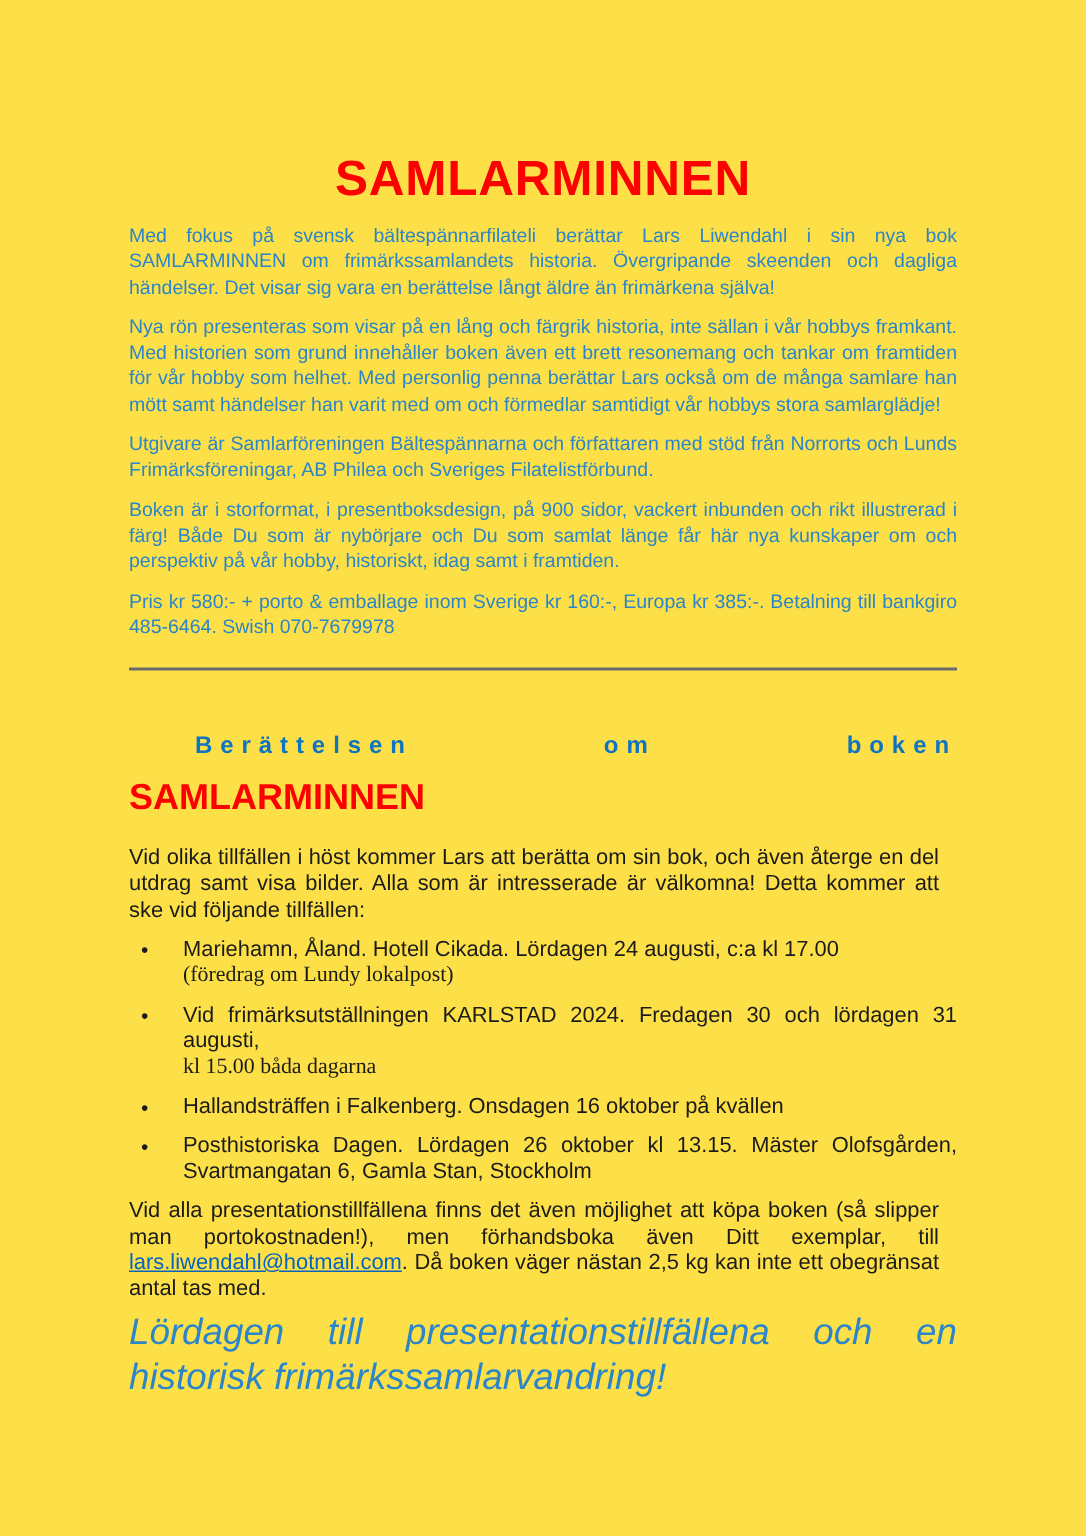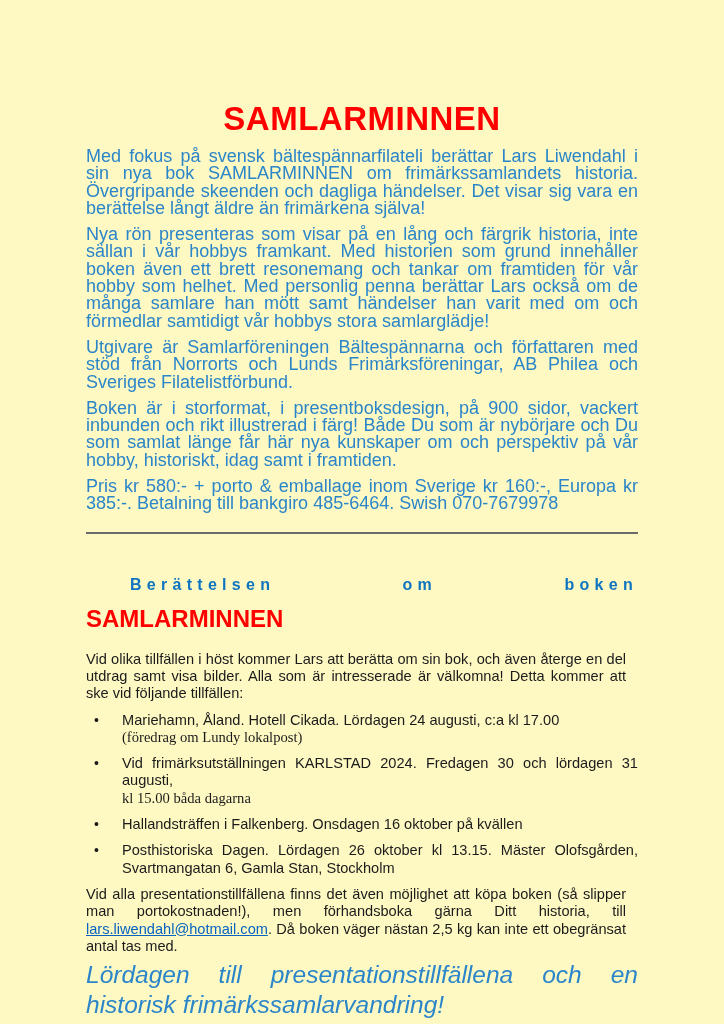--- a/index.html
+++ b/index.html
@@ -1,39 +1,39 @@
 <!DOCTYPE html>
 <html><head>
 <meta charset="utf-8">
 <style>
   html, body { margin: 0; padding: 0; background: #e8e8e8; }
   .page {
     position: relative;
     width: 724px;
     height: 1024px;
     margin: 0 auto;
-    background: #fef9c3;
+    background: #fde047;
     font-family: "Liberation Sans", sans-serif;
     overflow: hidden;
     box-sizing: border-box;
     padding: 102px 86px 0 86px;
   }
   .doc-title {
     margin: 0 0 12px 0;
     font-size: 33px;
     line-height: 34px;
     font-weight: bold;
     text-align: center;
     color: #fe0000;
     letter-spacing: 0.5px;
   }
   .p-blue {
     margin: 0 0 9px 0;
     color: #2b85c9;
-    font-size: 18px;
+    font-size: 13px;
     line-height: 17.3px;
     text-align: justify;
   }
   .divider {
     border: none;
     border-top: 2px solid #6b6b6b;
     margin: 19px 0 0 0;
   }
   .section-heading { margin-top: 37px; }
   .heading-line1 {
@@ -140,20 +140,20 @@
     <li>
       <span class="bullet">•</span>
       <span>Hallandsträffen i Falkenberg. Onsdagen 16 oktober på kvällen</span>
     </li>
     <li>
       <span class="bullet">•</span>
       <span>Posthistoriska Dagen. Lördagen 26 oktober kl 13.15. Mäster Olofsgården, Svartmangatan 6, Gamla Stan, Stockholm</span>
     </li>
   </ul>
 
-  <p class="p-black outro"><span>Vid alla presentationstillfällena finns det även möjlighet att köpa boken (så slipper man portokostnaden!), men förhandsboka gärna Ditt historia, till </span><a class="email-link">lars.liwendahl@hotmail.com</a><span>. Då boken väger nästan 2,5 kg kan inte ett obegränsat antal tas med.</span></p>
+  <p class="p-black outro"><span>Vid alla presentationstillfällena finns det även möjlighet att köpa boken (så slipper man portokostnaden!), men förhandsboka även Ditt exemplar, till </span><a class="email-link">lars.liwendahl@hotmail.com</a><span>. Då boken väger nästan 2,5 kg kan inte ett obegränsat antal tas med.</span></p>
 
   <div class="closing">
     <div class="closing-line1">Lördagen till presentationstillfällena och en</div>
     <div class="closing-line2">historisk frimärkssamlarvandring!</div>
   </div>
 
 </div>
 
 </body></html>

